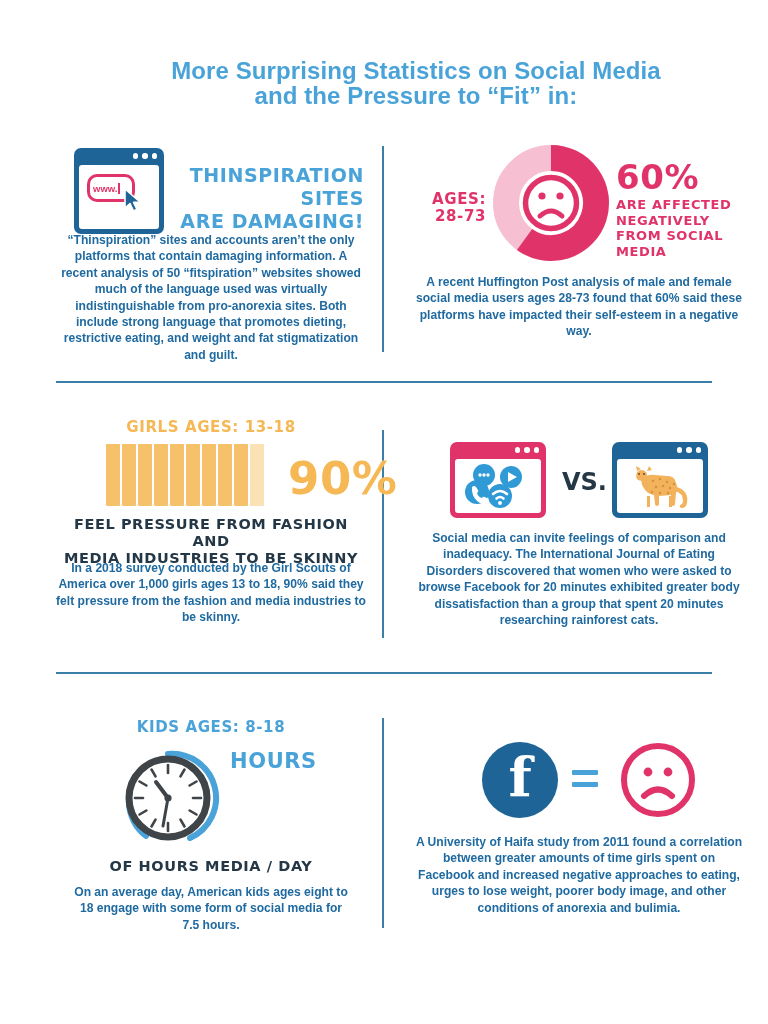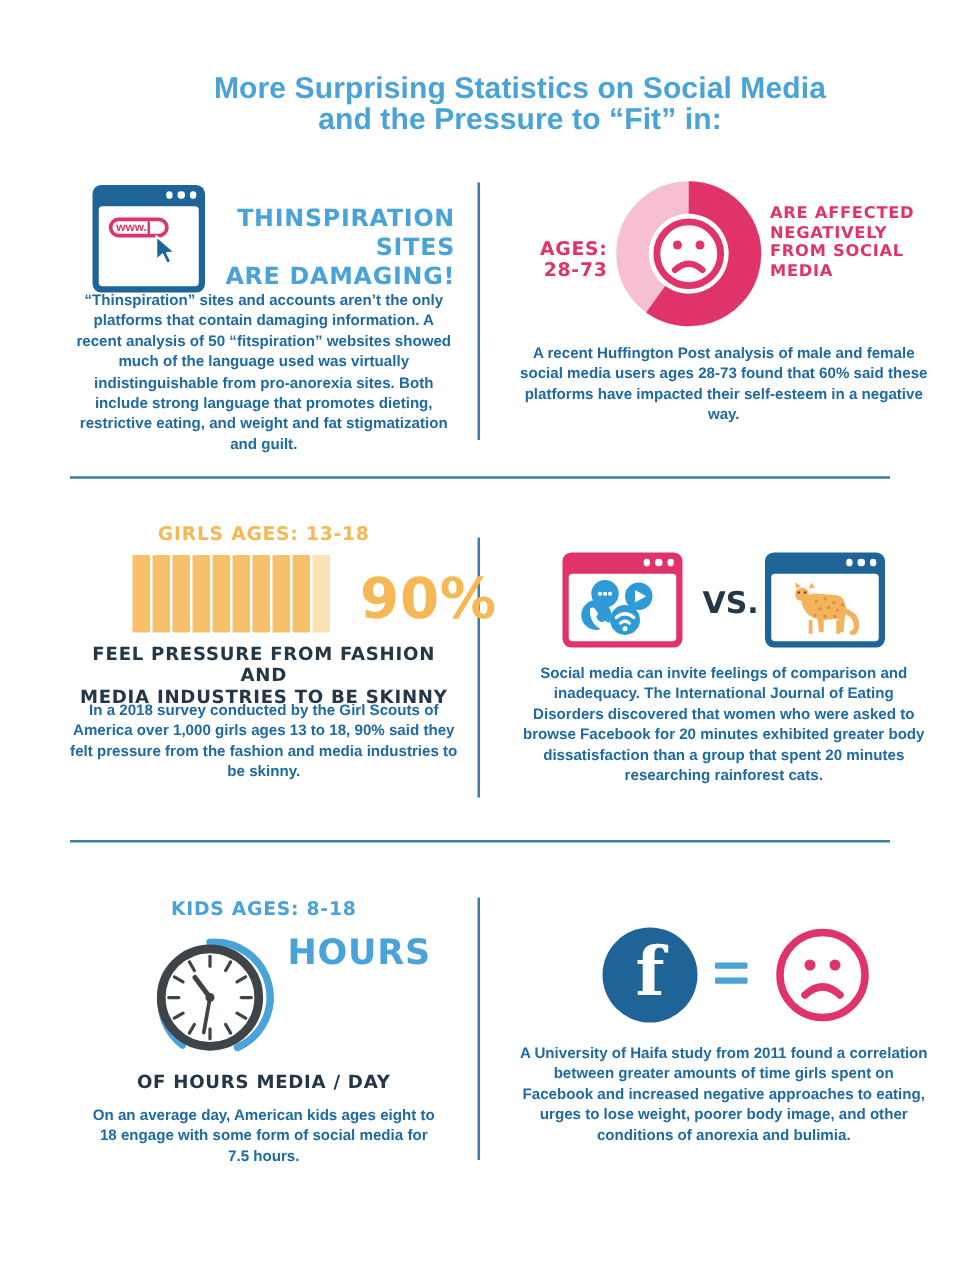--- a/index.html
+++ b/index.html
@@ -67,21 +67,21 @@
     background: #fff;
   }
   .browser .screen {
     position: absolute; left: 5px; right: 5px; top: 17px; bottom: 5px;
     background: #fff; border-radius: 3px;
     overflow: hidden;
   }
 
   
   .addr {
-    position: absolute; left: 8px; top: 9px; width: 48px; height: 16px;
+    position: absolute; left: 8px; top: 9px; width: 48px; height: 28px;
     border: 3px solid #e0336a; border-radius: 10px;
     color: #e0336a; font-size: 9.5px; font-weight: bold;
     display: flex; align-items: center; padding-left: 3px;
     font-family: "Liberation Sans", sans-serif;
     text-align: center;
   }
   .addr .caret {
     display:inline-block; width:2px; height:11px; background:#e0336a; margin-left:1px;
   }
   .cursor-arrow { position: absolute; left: 44px; top: 23px; }
@@ -173,20 +173,21 @@
       <path d="M 59 14 A 45 45 0 1 1 32.55 95.41" fill="none" stroke="#e0336a" stroke-width="26"></path>
 
       <circle cx="59" cy="59" r="29" fill="#ffffff"></circle>
       <circle cx="59" cy="59" r="25.5" fill="none" stroke="#e0336a" stroke-width="5.5"></circle>
       <circle cx="50" cy="52" r="3.6" fill="#e0336a"></circle>
       <circle cx="68" cy="52" r="3.6" fill="#e0336a"></circle>
       <path d="M 48 72 Q 59 62 70 72" fill="none" stroke="#e0336a" stroke-width="5" stroke-linecap="round"></path>
     </svg>
 
     <div style="position:absolute; left:216px; top:16px; width:140px; text-align:left;">
+      <div class="marker marker-pink bigpct" style="font-size:34px; line-height:34px; text-align:left;">60%</div>
       <div class="marker marker-pink" style="font-size:13px; line-height:15.5px; text-align:left; margin-top:3px;">
         <div>ARE AFFECTED</div>
         <div>NEGATIVELY</div>
         <div>FROM SOCIAL MEDIA</div>
       </div>
     </div>
 
     <div class="body-text" style="position:absolute; left:14px; top:130px; width:330px;">A recent Huffington Post analysis of male and female social media users ages 28-73 found that 60% said these platforms have impacted their self-esteem in a negative way.</div>
   </div>
 
@@ -313,21 +314,21 @@
         <line x1="17" y1="52" x2="25" y2="52"></line>
         <line x1="21.5" y1="35.5" x2="28.4" y2="39.5"></line>
         <line x1="33.5" y1="23.5" x2="37.5" y2="30.4"></line>
       </g>
       <line x1="50" y1="52" x2="38" y2="36" stroke="#3f4448" stroke-width="4" stroke-linecap="round"></line>
       <line x1="50" y1="52" x2="45" y2="80" stroke="#3f4448" stroke-width="3" stroke-linecap="round"></line>
       <circle cx="50" cy="52" r="3.6" fill="#3f4448"></circle>
     </svg>
 
     <div style="position:absolute; left:174px; top:32px; width:136px; text-align:left;">
-      <div class="marker marker-blue" style="font-size:28px; line-height:23px; text-align:left;">HOURS</div>
+      <div class="marker marker-blue" style="font-size:21px; line-height:23px; text-align:left;">HOURS</div>
     </div>
 
     <div class="marker marker-navy" style="position:absolute; left:0; top:140px; width:310px; font-size:14.5px;">OF HOURS MEDIA / DAY</div>
 
     <div class="body-text" style="position:absolute; left:14px; top:166px; width:282px;">On an average day, American kids ages eight to 18 engage with some form of social media for 7.5 hours.</div>
   </div>
 
   <div class="panel" style="left:400px; top:718px; width:356px;">
 
     <div class="fb" style="left:82px; top:24px;">

